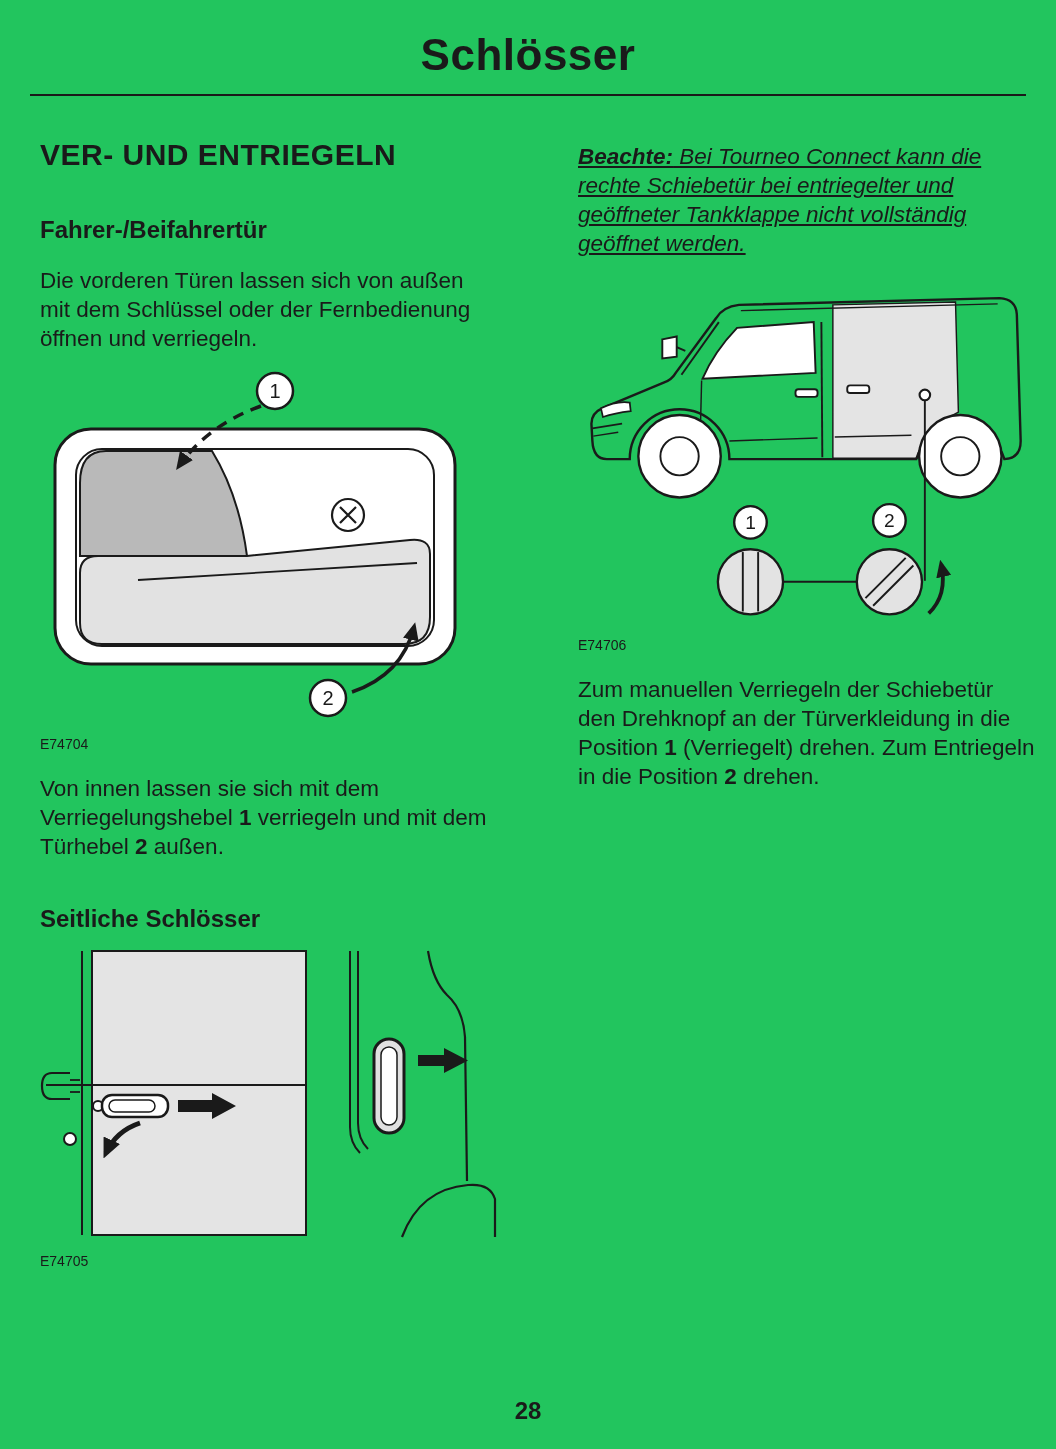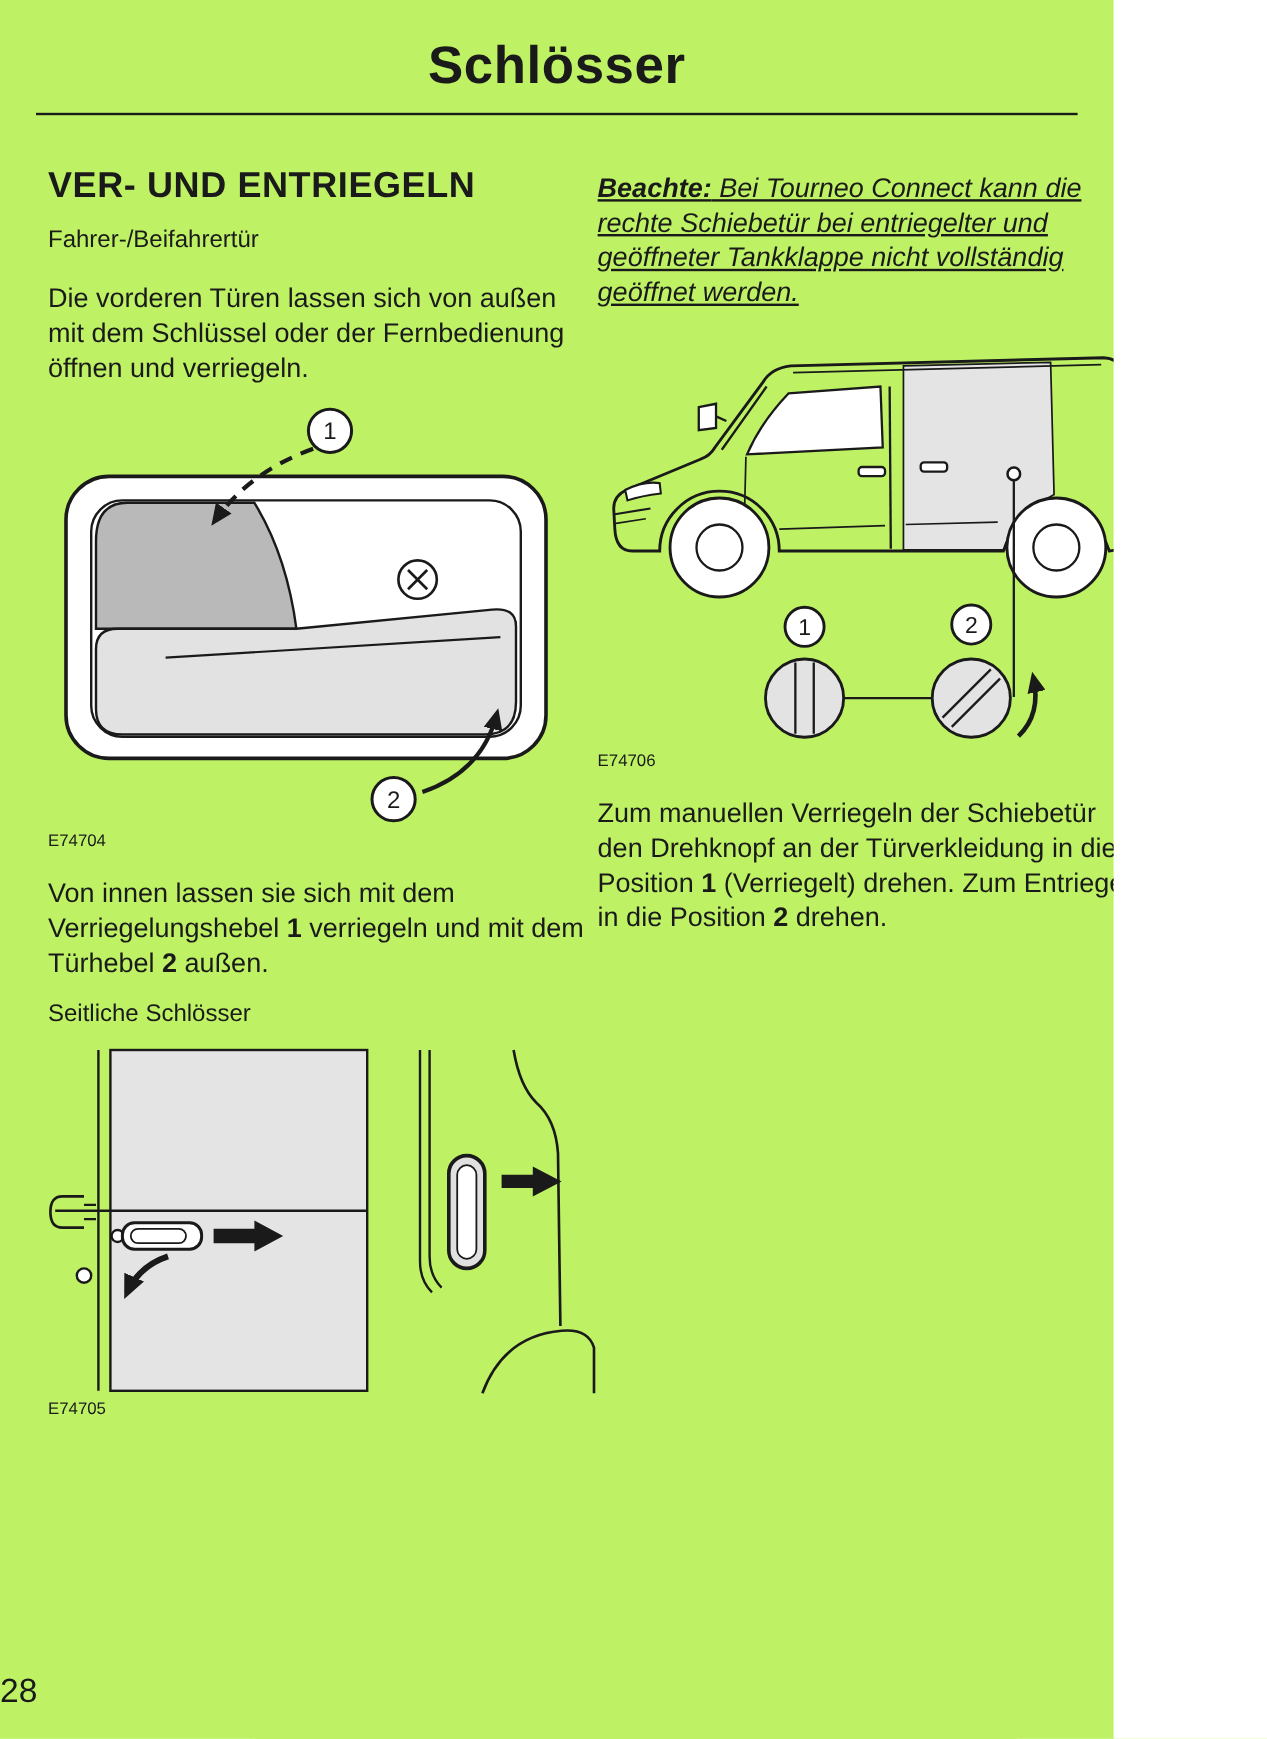--- a/index.html
+++ b/index.html
@@ -1,33 +1,33 @@
 <!DOCTYPE html>
 <html><head>
 <meta charset="utf-8">
 <style>
   * { box-sizing: border-box; }
   html, body { margin: 0; padding: 0; }
   body {
     width: 1056px; height: 1449px; background: #ffffff; color: #1a1a1a;
     font-family: "Liberation Sans", "DejaVu Sans", sans-serif;
   }
-  .page { position: relative; width: 928px; height: 1449px; overflow: hidden; background:#bef264; }
+  .page { position: relative; width: 1056px; height: 1449px; overflow: hidden; background:#22c55e; }
   .title { margin: 0; padding-top: 30px; text-align: center; font-size: 44px; font-weight: 700; letter-spacing: 0.5px; }
   .rule { border-top: 2px solid #1a1a1a; margin: 14px 30px 0 30px; }
   .columns { display: flex; justify-content: space-between; padding: 40px 20px 0 40px; }
   .col { width: 458px; }
   .section-heading { margin: 2px 0 0 0; font-size: 30px; font-weight: 700; letter-spacing: 0.5px; }
-  .sub-heading { margin: 17px 0 0 0; font-size: 20px; font-weight: 400; }
+  .sub-heading { margin: 44px 0 0 0; font-size: 24px; font-weight: 700; }
   .body-text { margin: 22px 0 0 0; font-size: 22.5px; line-height: 29px; }
   .note-label { font-weight: 700; font-style: italic; }
   .note-rest { font-style: italic; }
   figure { margin: 14px 0 0 0; padding: 0; }
-  .fig-label { font-size: 14px; margin-top: 2px; }
-  .page-number { position: absolute; bottom: 24px; left: 0; width: 100%; text-align: left; font-size: 28px; }
+  .fig-label { font-size: 14px; margin-top: 14px; }
+  .page-number { position: absolute; bottom: 24px; left: 0; width: 100%; text-align: center; font-size: 24px; font-weight: bold; }
   svg { display: block; }
   svg text { font-family: "Liberation Sans", "DejaVu Sans", sans-serif; fill: #1a1a1a; }
   .callout-num { font-size: 20px; }
 </style>
 </head>
 <body>
 
 <div class="page">
 
   <h1 class="title">Schlösser</h1>

